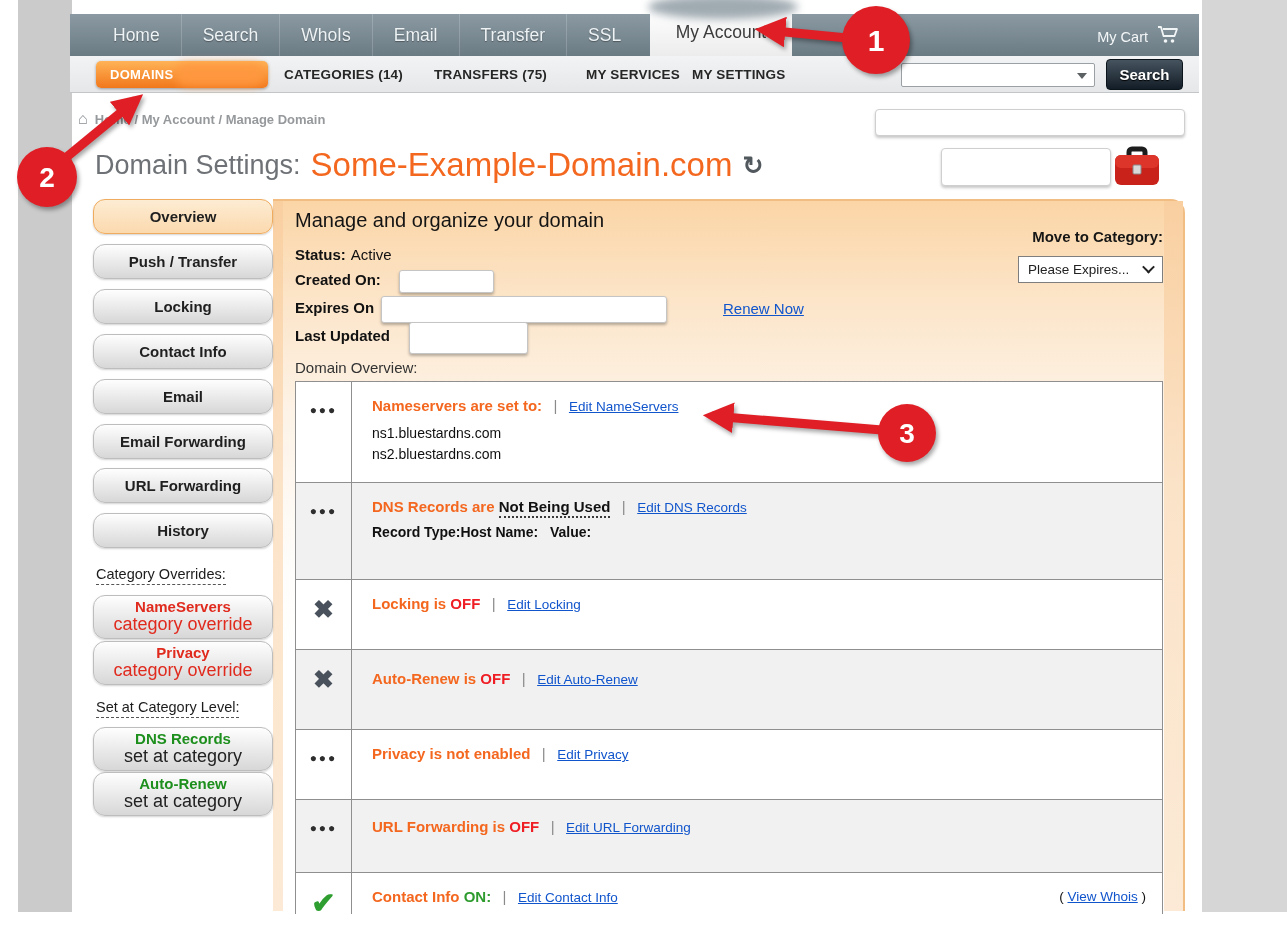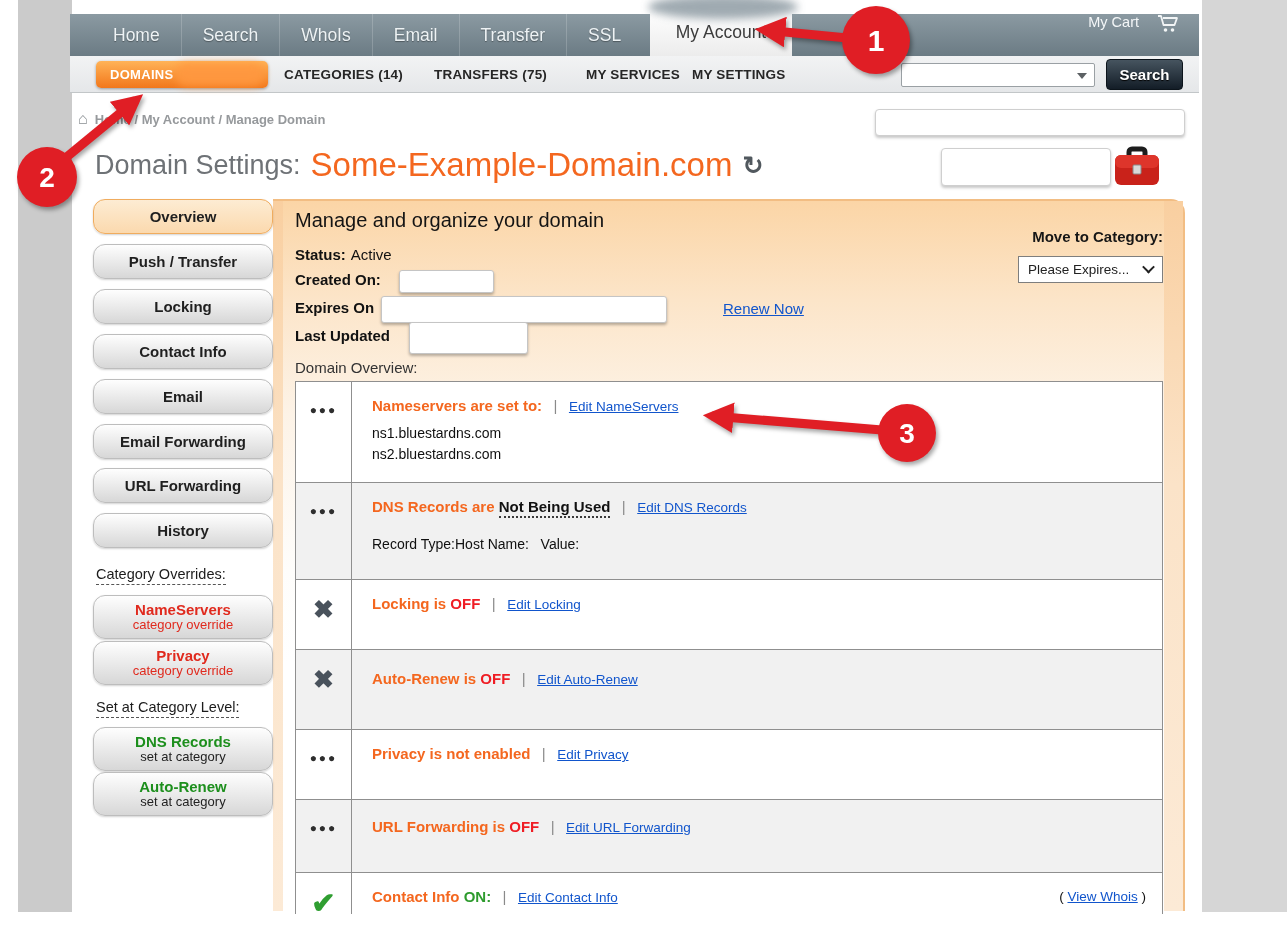--- a/index.html
+++ b/index.html
@@ -13,21 +13,21 @@
   
   .topnav { position:absolute; left:70px; top:14px; width:1129px; height:42px;
             background:linear-gradient(#8b9aa2,#6b7b84); z-index:1; }
   .tabs { display:flex; align-items:center; height:100%; padding-left:22px; }
   .tab { color:#eef3f5; font-size:17.5px; padding:0 21px; line-height:42px;
          border-left:1px solid rgba(255,255,255,.18); text-shadow:0 1px 1px rgba(0,0,0,.35); cursor:pointer; }
   .tab:first-child { border-left:none; }
   .tab-active { position:absolute; left:580px; top:-5px; width:142px; height:47px;
                 background:linear-gradient(#ffffff,#ececec); border-radius:4px 4px 0 0;
                 color:#3c3c3c; font-size:17.5px; line-height:47px; text-align:center; z-index:2; }
-  .mycart { position:absolute; right:18px; top:0; height:31px; display:flex; align-items:flex-start; gap:18px;
+  .mycart { position:absolute; right:18px; top:0; height:31px; display:flex; align-items:flex-end; gap:9px;
             color:#f4f7f8; font-size:14.5px; }
 
   
   .subnav { position:absolute; left:70px; top:56px; width:1129px; height:37px;
             background:linear-gradient(#f2f3f4,#e5e7e9); border-bottom:1px solid #c2c6c8; z-index:1; }
   .domains-btn { position:absolute; left:26px; top:5px; width:172px; height:27px;
                  background:linear-gradient(#ffb357,#f2771b); border-radius:5px; color:#fff;
                  font-weight:bold; font-size:13px; line-height:27px; padding-left:14px;
                  box-shadow:0 1px 3px rgba(0,0,0,.35); letter-spacing:.3px; }
   .subnav-item { position:absolute; top:11px; font-size:13.5px; font-weight:bold; color:#262626; letter-spacing:.2px; }
@@ -56,21 +56,21 @@
   
   .toolbox { position:absolute; left:1112px; top:142px; z-index:2; cursor:pointer; }
 
   
   .sbtn { position:absolute; left:93px; width:180px; height:35px; border:1px solid #bdbdbd; border-radius:12px;
           background:linear-gradient(#fefefe,#d7d7d7); box-shadow:0 1px 2px rgba(0,0,0,.18);
           display:flex; align-items:center; justify-content:center;
           font-size:15px; font-weight:bold; color:#1f1f1f; z-index:3; cursor:pointer; }
   .sbtn-active { background:linear-gradient(#fdecd3,#fbd9ae); border:1px solid #f0ac5e; }
   .sbtn2 { height:44px; flex-direction:column; line-height:1.1; }
-  .sbtn2 .sub { font-size:13px; font-weight:normal; }
+  .sbtn2 .sub { font-size:18px; font-weight:normal; }
   .sbtn-red .main, .sbtn-red .sub { color:#e02a1e; }
   .sbtn-green .main { color:#1d8f1d; }
   .sbtn-green .sub { color:#222; }
   .sbtn-upgrade { height:38px; font-size:16px; }
   .sidelabel { position:absolute; left:96px; font-size:14.5px; color:#1c1c1c; z-index:3; }
   .sidelabel span { border-bottom:1px dashed #555; padding-bottom:2px; }
 
   
   .panel { position:absolute; left:273px; top:199px; width:912px; height:712px;
            border-top:2px solid #f2bd83; border-right:2px solid #f2bd83; border-radius:0 14px 0 0;
@@ -97,21 +97,21 @@
   .drow.alt { background:#f1f1f1; }
   .dicon { flex:0 0 56px; border-right:1px solid #8f8f8f; display:flex; justify-content:center; padding-top:17px; }
   .dbody { flex:1; padding:15px 18px 4px 20px; position:relative; }
   .rt { font-size:15px; font-weight:bold; color:#f4671f; }
   .rs { font-size:15px; font-weight:bold; color:#111; }
   .rs-red { color:#ef1d24; }
   .rs-green { color:#2e9b2e; }
   .rs-dashed { border-bottom:2px dotted #3a3a3a; padding-bottom:1px; }
   .sep { color:#8a8a8a; margin:0 7px; font-weight:normal; font-size:15px; }
   .rl { font-size:14px; color:#101010; margin-top:8px; line-height:1.5; white-space:pre-wrap; }
-  .rl.boldline { font-weight:normal; margin-top:18px; }
+  .rl.boldline { font-weight:bold; margin-top:6px; }
   .edit-link { font-size:13.5px; }
   .ic-ellipsis { font-size:12px; letter-spacing:2px; color:#2e2e2e; margin-top:4px; }
   .ic-cross { font-size:25px; font-weight:bold; color:#49525c; margin-top:-2px; }
   .ic-check { font-size:29px; font-weight:bold; color:#2f9e31; margin-top:-4px; }
   .whois { position:absolute; right:16px; top:16px; font-size:13.5px; color:#111; }
 
   .movelabel { position:absolute; left:1000px; top:228px; width:163px; text-align:right;
                font-size:15px; font-weight:bold; color:#161616; z-index:2; }
   .moveselect { position:absolute; left:1018px; top:256px; width:145px; height:27px; background:#fff;
                 border:1px solid #7e7e7e; display:flex; align-items:center; justify-content:space-between;

